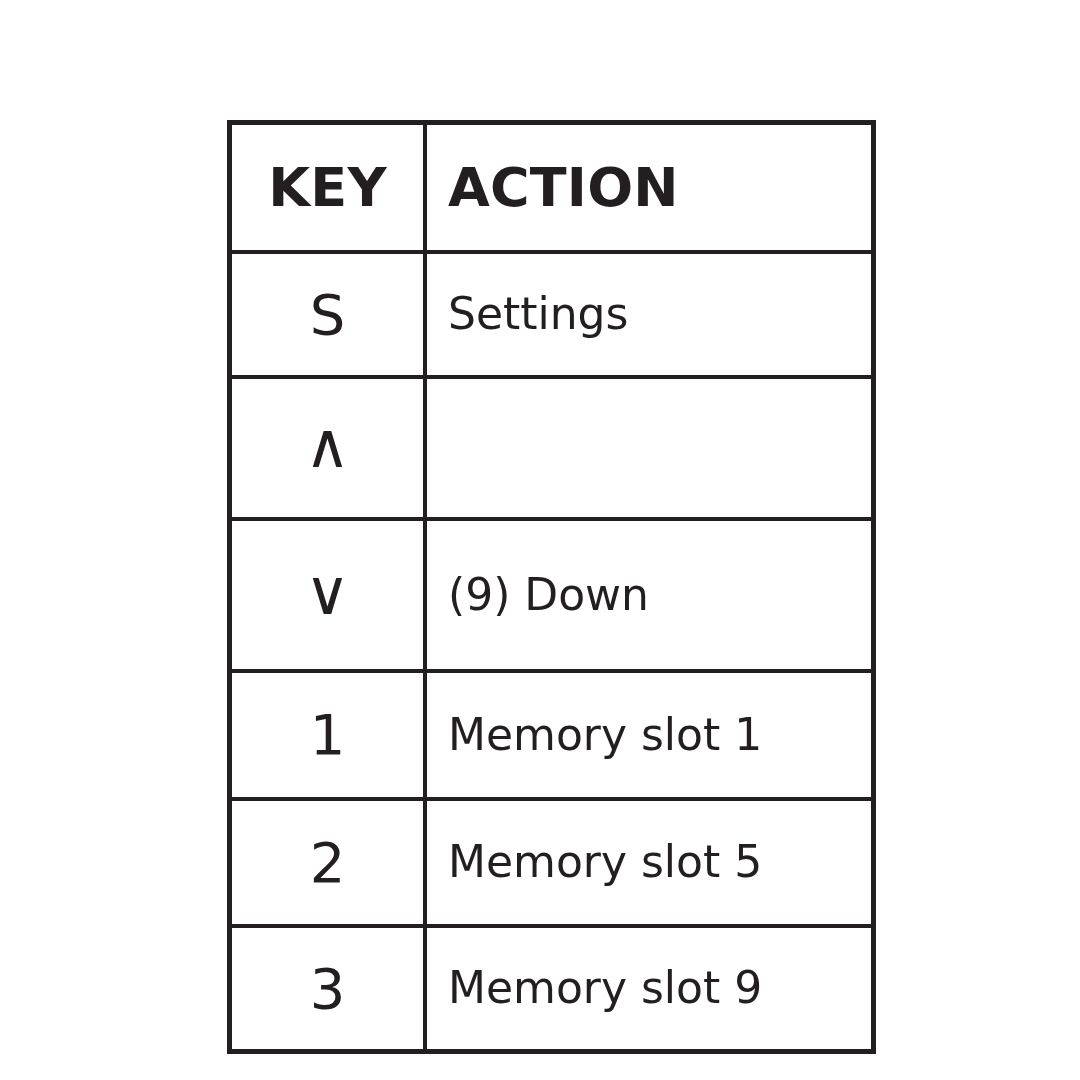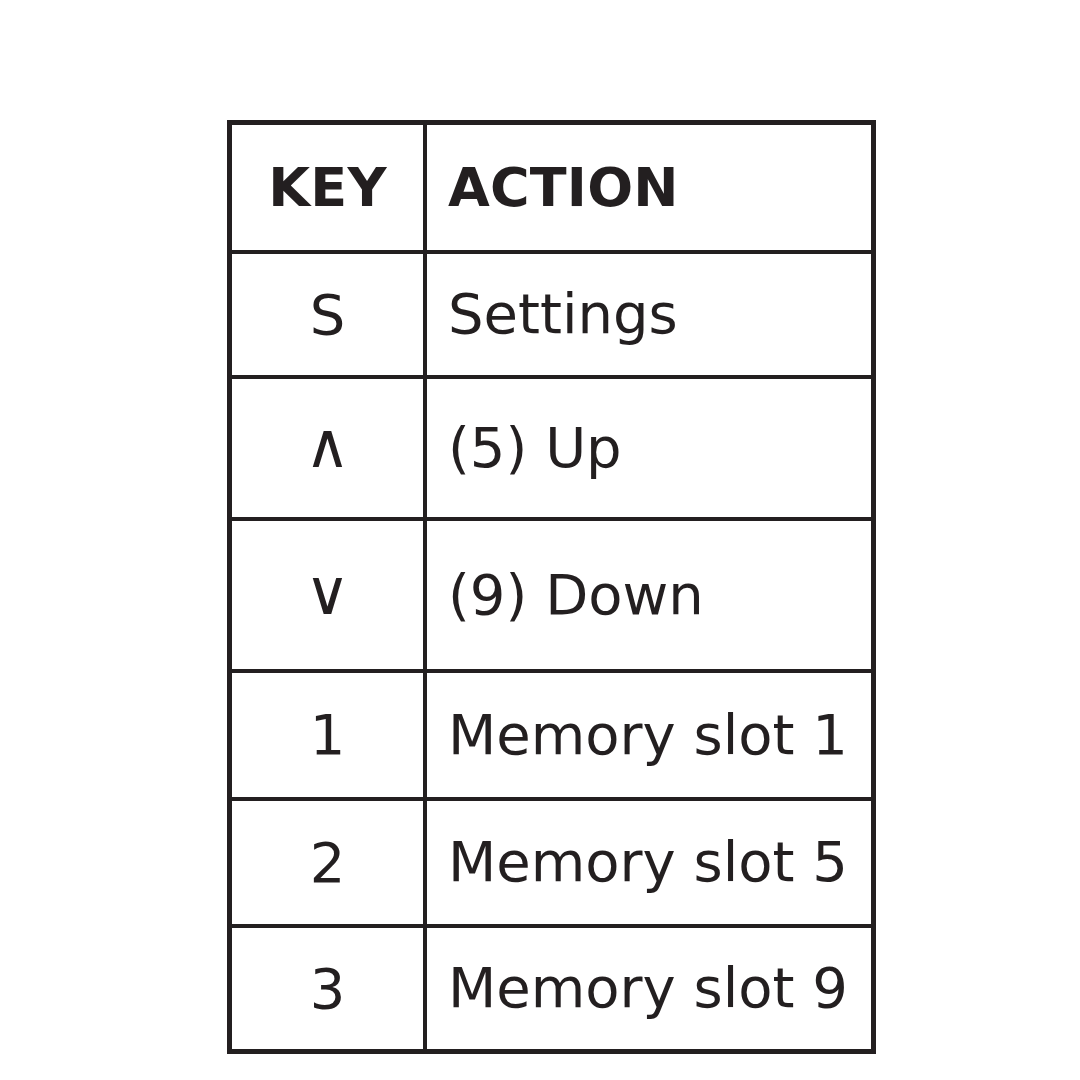--- a/index.html
+++ b/index.html
@@ -80,21 +80,21 @@
   }
   .key-glyph {
     font-weight: 400;
     font-size: 62px;
     line-height: 1;
     display: inline-block;
     transform: translateY(-2px);
   }
   .action-text {
     font-weight: 400;
-    font-size: 56px;
+    font-size: 44px;
     line-height: 1.05;
     white-space: nowrap;
   }
 </style>
 </head>
 <body>
 
 <div id="keymap-table">
 
   <div class="krow r-head">
@@ -111,23 +111,20 @@
       <span class="key-text">S</span>
     </div>
     <div class="kcell-action">
       <span class="action-text">Settings</span>
     </div>
   </div>
 
   <div class="krow r-1">
     <div class="kcell-key">
       <span class="key-glyph">∧</span>
-    </div>
-    <div class="kcell-action">
-      <span class="action-text">(5) Up</span>
     </div>
   </div>
 
   <div class="krow r-2">
     <div class="kcell-key">
       <span class="key-glyph">∨</span>
     </div>
     <div class="kcell-action">
       <span class="action-text">(9) Down</span>
     </div>

